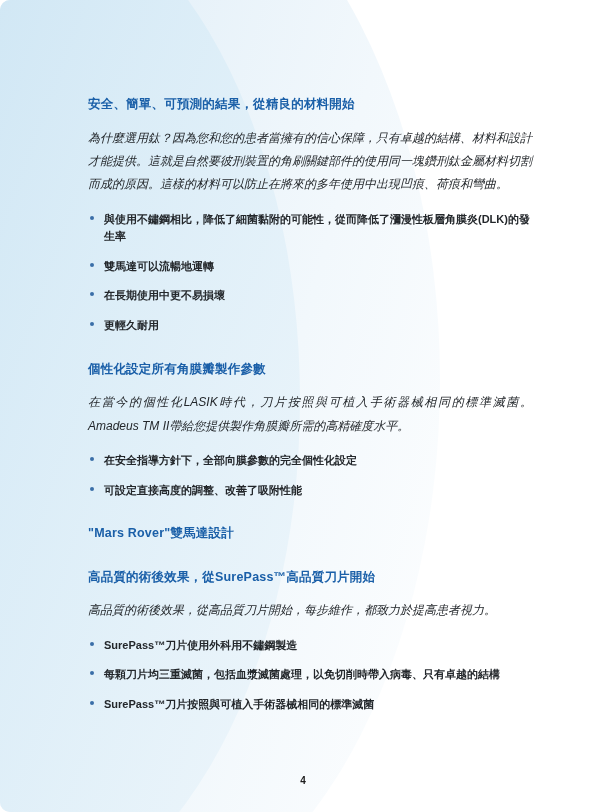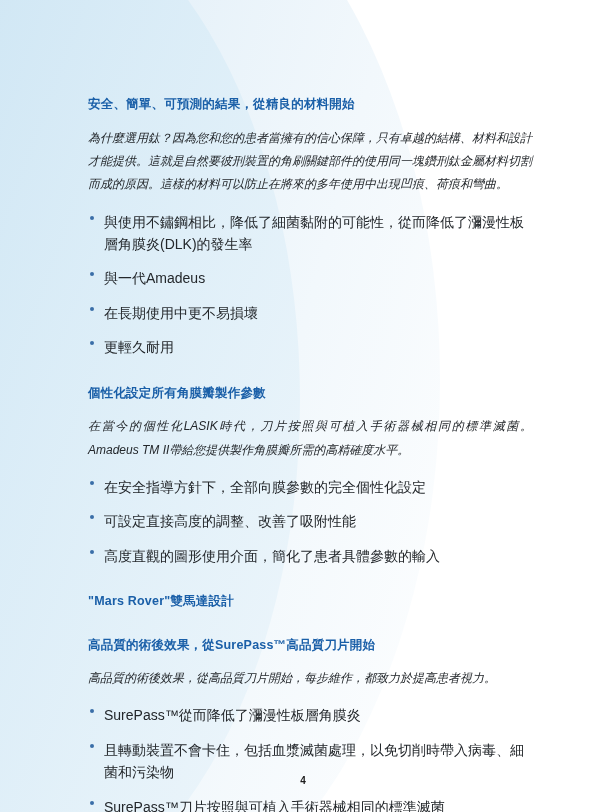--- a/index.html
+++ b/index.html
@@ -12,20 +12,21 @@
     font-family: "Liberation Sans", sans-serif;
     background: #ffffff;
     overflow: hidden;
   }
   .page {
     position: relative;
     width: 606px;
     height: 812px;
     background: #ffffff;
     overflow: hidden;
+    border-radius: 10px;
   }
   
   .bg-swoosh {
     position: absolute;
     left: -260px;
     top: -180px;
     width: 700px;
     height: 1120px;
     border-radius: 50% 50% 50% 50% / 50% 50% 50% 50%;
     background: linear-gradient(105deg, #cfe6f4 0%, #e2eff8 40%, #f2f8fc 70%, #ffffff 100%);
@@ -67,25 +68,26 @@
     font-style: italic;
     text-align: justify;
   }
   ul.bullets {
     list-style: none;
     margin: 0;
     padding: 0;
   }
   ul.bullets li {
     position: relative;
-    font-size: 14px;
+    font-size: 11px;
     color: #23272b;
     line-height: 1.6;
     padding: 0 0 0 16px;
     margin-bottom: 12px;
+    font-weight: bold;
   }
   ul.bullets li::before {
     content: "";
     position: absolute;
     left: 2px;
     top: 5px;
     width: 4px;
     height: 4px;
     border-radius: 50%;
     background: #3a6ea8;
@@ -109,46 +111,45 @@
   <div class="bg-swoosh"></div>
   <div class="bg-swoosh2"></div>
 
   <div class="content">
 
     <div class="section">
       <h2 class="section-title">安全、簡單、可預測的結果，從精良的材料開始</h2>
       <p class="section-intro">為什麼選用鈦？因為您和您的患者當擁有的信心保障，只有卓越的結構、材料和設計才能提供。這就是自然要彼刑裝置的角刷關鍵部件的使用同一塊鑽刑鈦金屬材料切割而成的原因。這樣的材料可以防止在將來的多年使用中出現凹痕、荷痕和彎曲。</p>
       <ul class="bullets">
         <li>與使用不鏽鋼相比，降低了細菌黏附的可能性，從而降低了瀰漫性板層角膜炎(DLK)的發生率</li>
-        <li>與一代Amadeus</li>
+        <li>雙馬達可以流暢地運轉</li>
         <li>在長期使用中更不易損壞</li>
         <li>更輕久耐用</li>
       </ul>
     </div>
 
     <div class="section">
       <h2 class="section-title">個性化設定所有角膜瓣製作參數</h2>
       <p class="section-intro">在當今的個性化LASIK時代，刀片按照與可植入手術器械相同的標準滅菌。Amadeus TM II帶給您提供製作角膜瓣所需的高精確度水平。</p>
       <ul class="bullets">
         <li>在安全指導方針下，全部向膜參數的完全個性化設定</li>
         <li>可設定直接高度的調整、改善了吸附性能</li>
-        <li>高度直觀的圖形使用介面，簡化了患者具體參數的輸入</li>
       </ul>
     </div>
 
     <div class="section">
       <h2 class="section-title">"Mars Rover"雙馬達設計</h2>
     </div>
 
     <div class="section">
       <h2 class="section-title">高品質的術後效果，從SurePass™高品質刀片開始</h2>
       <p class="section-intro">高品質的術後效果，從高品質刀片開始，每步維作，都致力於提高患者視力。</p>
       <ul class="bullets">
-        <li>SurePass™從而降低了瀰漫性板層角膜炎</li>
-        <li>且轉動裝置不會卡住，包括血漿滅菌處理，以免切削時帶入病毒、細菌和污染物</li>
+        <li>SurePass™刀片使用外科用不鏽鋼製造</li>
+        <li>每顆刀片均三重滅菌，包括血漿滅菌處理，以免切削時帶入病毒、只有卓越的結構</li>
         <li>SurePass™刀片按照與可植入手術器械相同的標準滅菌</li>
       </ul>
     </div>
 
   </div>
 
   <div class="page-number">4</div>
 </div>
 
 </body></html>

